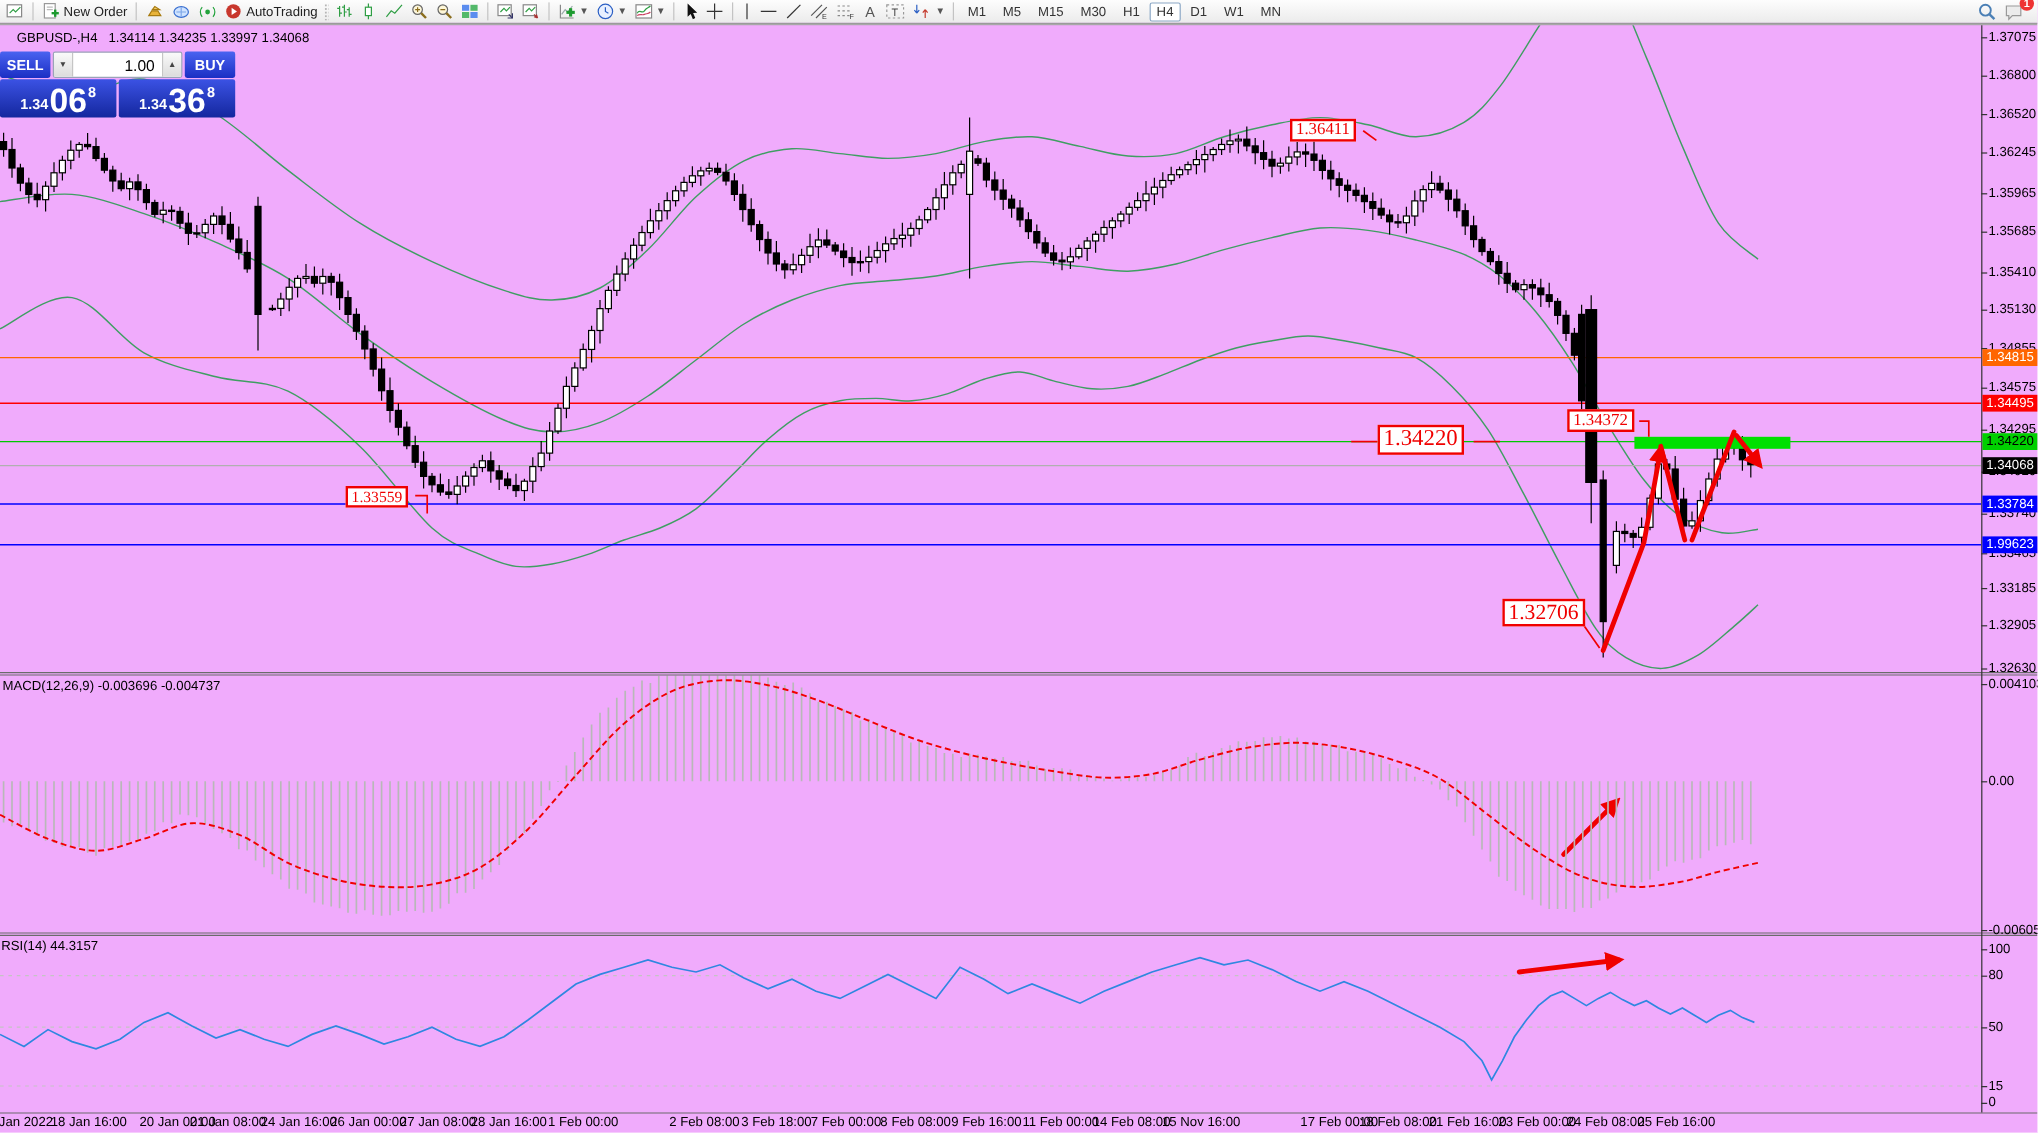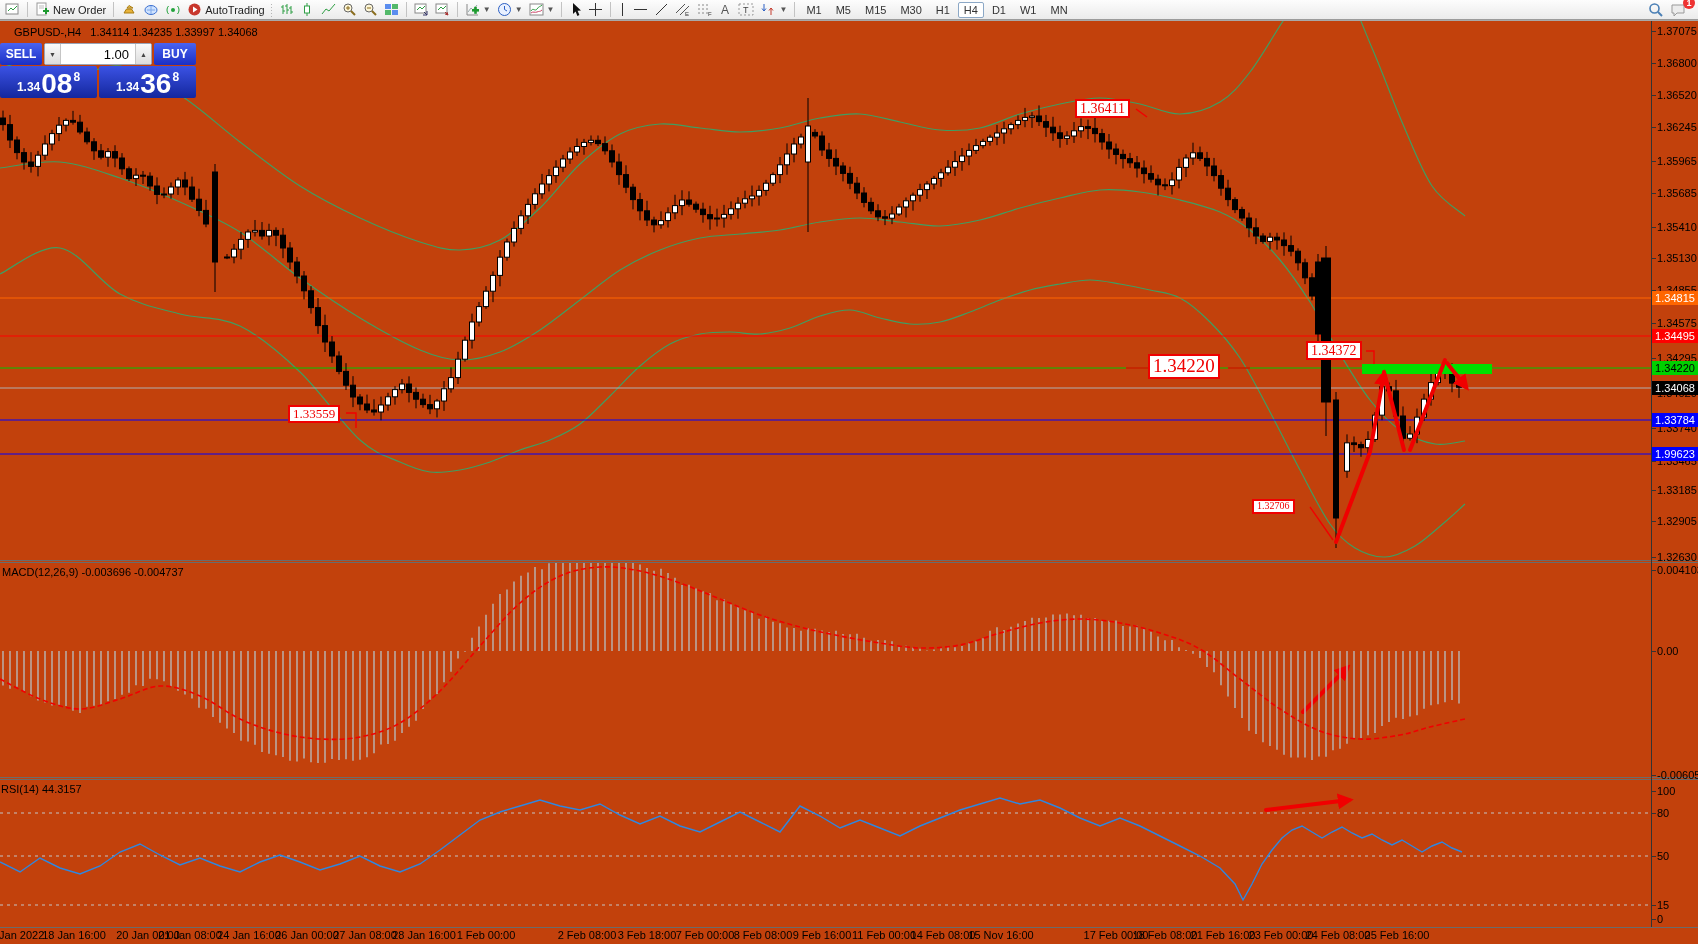--- a/index.html
+++ b/index.html
@@ -1,17 +1,17 @@
 <!DOCTYPE html>
 <html><head>
 <meta charset="utf-8">
 <style>
   html,body{margin:0;padding:0;background:#fff;width:1698px;height:944px;overflow:hidden;
     font-family:"Liberation Sans","DejaVu Sans",sans-serif;-webkit-font-smoothing:antialiased;}
-  #stage{position:relative;width:1698px;height:944px;background:#c2410c;}
+  #stage{position:relative;width:1698px;height:944px;background:#f0abfc;}
   
   #toolbar{position:absolute;left:0;top:0;width:1698px;height:20px;z-index:10;
     background:linear-gradient(#fdfdfd,#ebebeb);border-bottom:1px solid #9b9b9b;
     display:flex;align-items:center;padding:0 2px;box-sizing:border-box;font-size:11px;color:#222;}
   .tb-btn{height:18px;display:flex;align-items:center;gap:3px;padding:0 3px;border-radius:2px;cursor:default;}
   .tb-btn svg{display:block}
   .tb-sep{width:1px;height:15px;background:#c3c3c3;margin:0 4px;}
   .tb-handle{width:4px;height:14px;margin:0 2px;
     background-image:radial-gradient(#b5b5b5 35%,transparent 40%);background-size:3px 3px;}
   .caret{font-size:8px;color:#555;line-height:1;}
@@ -983,21 +983,21 @@
         <div id="tw-stepper">
           <div class="tw-step">▼</div>
           <div id="tw-vol">1.00</div>
           <div class="tw-step">▲</div>
         </div>
         <div class="tw-btn">BUY</div>
       </div>
       <div id="tw-row2">
         <div class="tw-price">
           <span class="tw-small">1.34</span>
-          <span class="tw-big">08</span>
+          <span class="tw-big">06</span>
           <span class="tw-sup">8</span>
         </div>
         <div class="tw-price">
           <span class="tw-small">1.34</span>
           <span class="tw-big">36</span>
           <span class="tw-sup">8</span>
         </div>
       </div>
     </div>
 
@@ -1054,15 +1054,15 @@
       <div class="time-label" style="left: 1116px;">17 Feb 00:00</div>
       <div class="time-label" style="left: 1165px;">18 Feb 08:00</div>
       <div class="time-label" style="left: 1223px;">21 Feb 16:00</div>
       <div class="time-label" style="left: 1281px;">23 Feb 00:00</div>
       <div class="time-label" style="left: 1338px;">24 Feb 08:00</div>
       <div class="time-label" style="left: 1397px;">25 Feb 16:00</div>
       <div class="annot" style="left: 1075px; top: 99px; font-size: 14px;">1.36411</div>
       <div class="annot" style="left: 1306px; top: 341px; font-size: 14px;">1.34372</div>
       <div class="annot" style="left: 1148px; top: 354px; font-size: 19px;">1.34220</div>
       <div class="annot" style="left: 288px; top: 405px; font-size: 13px;">1.33559</div>
-      <div class="annot" style="left: 1252px; top: 499px; font-size: 10px;">1.32706</div>
+      <div class="annot" style="left: 1252px; top: 499px; font-size: 18px;">1.32706</div>
     </div>
 </div>
 
 </body></html>

